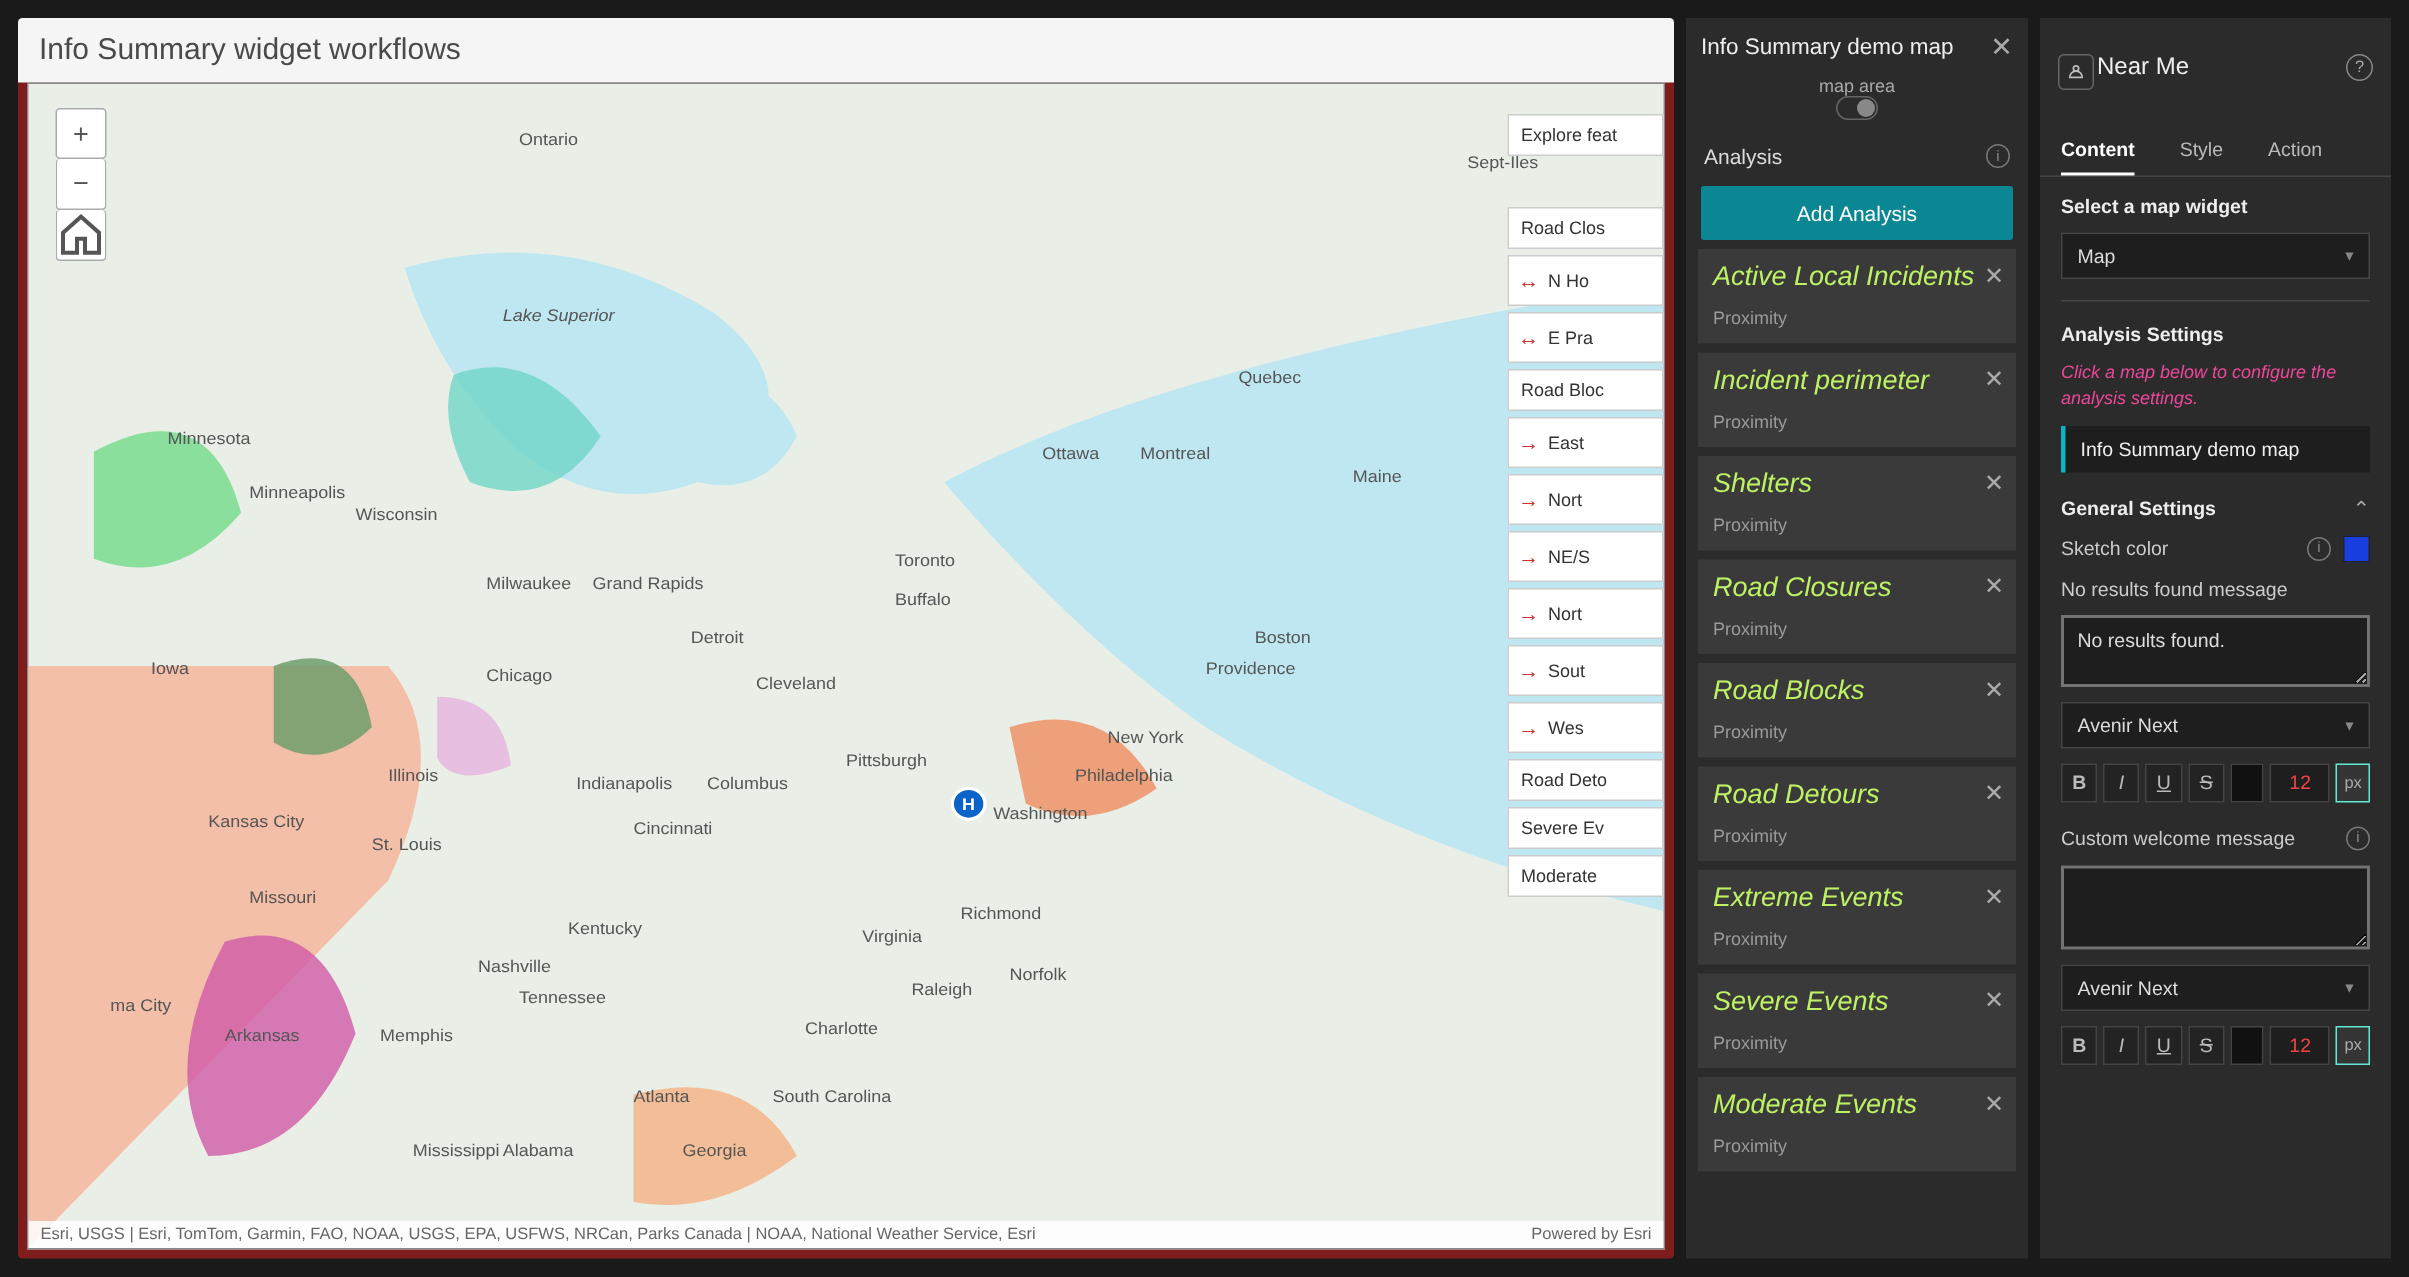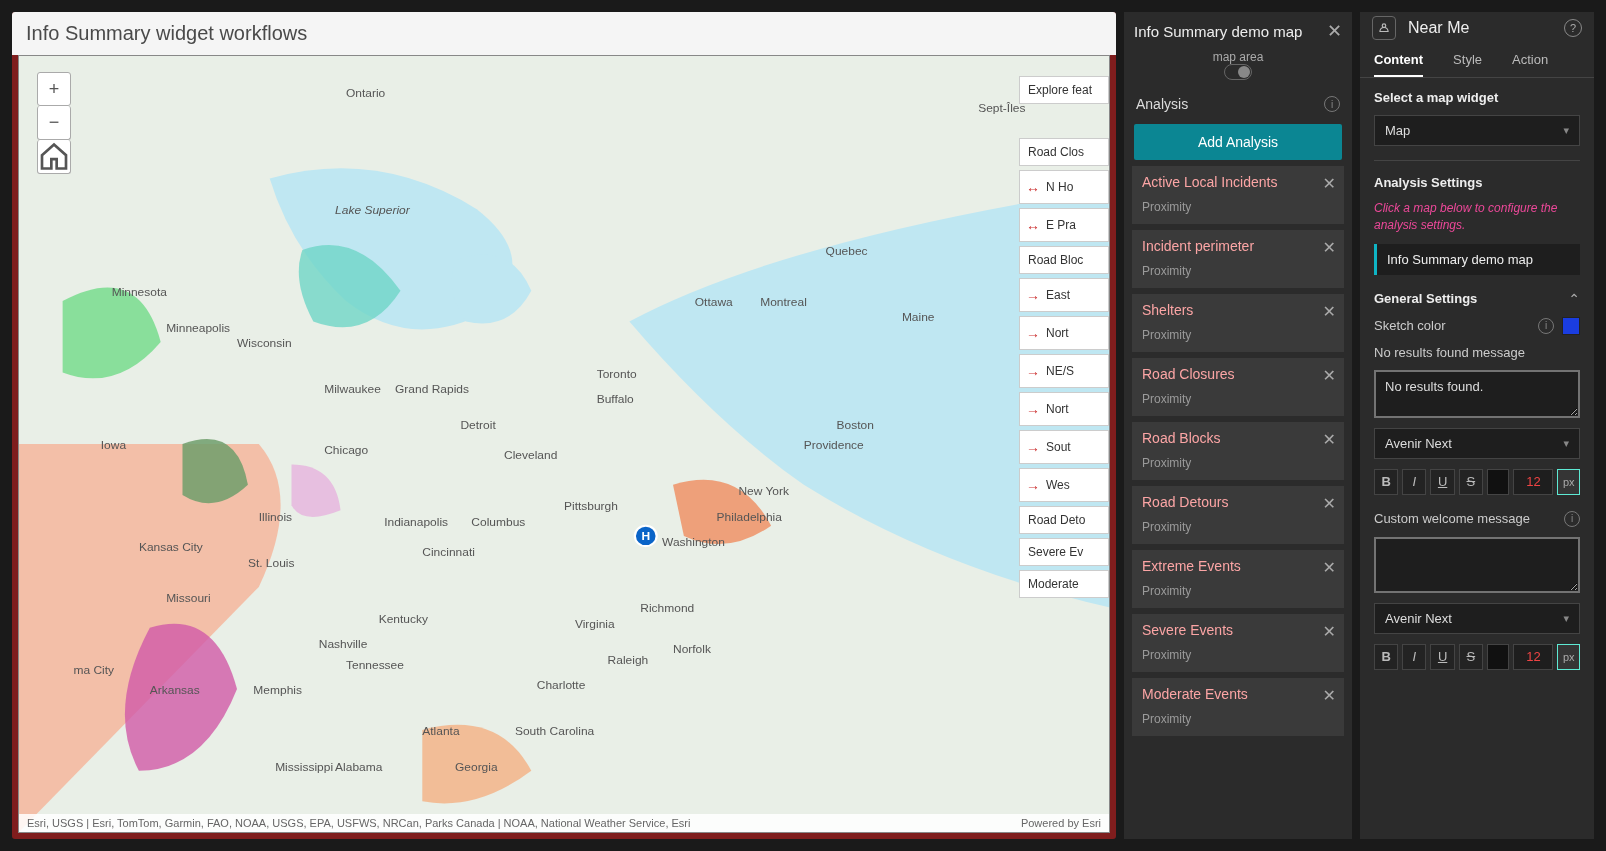--- a/index.html
+++ b/index.html
@@ -13,41 +13,41 @@
 .map-frame { position: relative; flex: 1; background: #e8eee6; margin: 0 6px 6px 6px; border: 1px solid #888; overflow: hidden; }
 .map-frame svg { width: 100%; height: 100%; display: block; }
 .map-controls { position: absolute; top: 16px; left: 18px; display: flex; flex-direction: column; gap: 6px; }
 .map-btn { width: 34px; height: 34px; background: #fff; border: 1px solid #aaa; border-radius: 3px; display: flex; align-items: center; justify-content: center; font-size: 18px; color: #555; cursor: pointer; }
 .map-btn + .map-btn { margin-top: -6px; border-top: none; }
 .home-btn { margin-top: 12px; }
 .attrib-bar { position: absolute; bottom: 0; left: 0; right: 0; display: flex; justify-content: space-between; padding: 3px 8px; font-size: 11px; color: #666; background: rgba(255,255,255,0.85); }
 .city-label { font-size: 11px; fill: #555; }
 
 
-.widget-list { position: absolute; top: 20px; right: 0; width: 90px; display: flex; flex-direction: column; gap: 4px; }
+.widget-list { position: absolute; top: 20px; right: 0; width: 104px; display: flex; flex-direction: column; gap: 4px; }
 .widget-list .wl-head { font-size: 12px; color: #333; padding: 6px 8px; background: #fff; border: 1px solid #ccc; overflow: hidden; white-space: nowrap; }
 .widget-list .wl-item { display: flex; align-items: center; gap: 6px; font-size: 12px; color: #333; padding: 6px 6px; background: #fff; border: 1px solid #ccc; overflow: hidden; white-space: nowrap; height: 34px; }
 .widget-list .arrow-both { color: #c33; font-size: 14px; }
 .widget-list .arrow-right { color: #c33; font-size: 14px; }
 
 
 .mid-panel { width: 228px; background: #2b2b2b; display: flex; flex-direction: column; }
 .mid-panel .hdr { display: flex; align-items: center; justify-content: space-between; padding: 8px 10px; font-size: 15px; color: #eee; }
 .mid-panel .subhdr { font-size: 12px; color: #aaa; padding: 0 12px 10px 12px; flex-direction: column; }
 .mid-panel .section-row { display: flex; align-items: center; justify-content: space-between; padding: 6px 12px; font-size: 14px; color: #ddd; }
 .add-btn { margin: 6px 10px; padding: 10px 0; text-align: center; background: #0b8693; color: #fff; font-size: 14px; cursor: pointer; border-radius: 2px; }
 .analysis-list { flex: 1; overflow-y: auto; padding: 0 8px 8px 8px; display: flex; flex-direction: column; gap: 6px; }
 .ana-item { background: #3a3a3a; padding: 8px 10px 10px 10px; position: relative; }
-.ana-item .ana-title { font-size: 14px; color: #fca5a5; }
+.ana-item .ana-title { font-size: 18px; color: #bef264; font-style: italic; }
 .ana-item .ana-sub { font-size: 12px; color: #9a9a9a; margin-top: 10px; }
 .ana-close { position: absolute; top: 8px; right: 8px; color: #aaa; font-size: 16px; cursor: pointer; }
 
 
 .right-panel { width: 234px; background: #2b2b2b; display: flex; flex-direction: column; font-size: 13px; color: #ccc; }
-.rp-title { display: flex; align-items: center; gap: 12px; padding: 4px 12px; font-size: 16px; color: #eee; }
+.rp-title { display: flex; gap: 2px; padding: 24px 12px; font-size: 16px; color: #eee; }
 .rp-title .title-icon { width: 24px; height: 24px; border: 1px solid #666; border-radius: 4px; display:flex; align-items:center; justify-content:center; }
 .rp-title .help { margin-left: auto; width: 18px; height: 18px; border: 1px solid #888; border-radius: 50%; display:flex; align-items:center; justify-content:center; font-size:11px; color:#aaa; cursor:pointer; }
 .tabs { display: flex; gap: 30px; padding: 0 14px; border-bottom: 1px solid #444; }
 .tab { padding: 8px 0; font-size: 13px; color: #bbb; cursor: pointer; }
 .tab.active { color: #fff; font-weight: 600; border-bottom: 2px solid #ffffff; }
 .rp-body { flex: 1; overflow-y: auto; padding: 12px 14px; display: flex; flex-direction: column; gap: 10px; }
 .rp-label { font-size: 13px; color: #eee; font-weight: 600; }
 .rp-sublabel { font-size: 12px; color: #ec4899; font-style: italic; line-height: 1.4; }
 .select-box { background: #1e1e1e; border: 1px solid #444; padding: 7px 10px; display: flex; justify-content: space-between; align-items: center; font-size: 13px; color: #ddd; cursor: pointer; }
 .select-box .chev { font-size: 11px; color: #888; }

